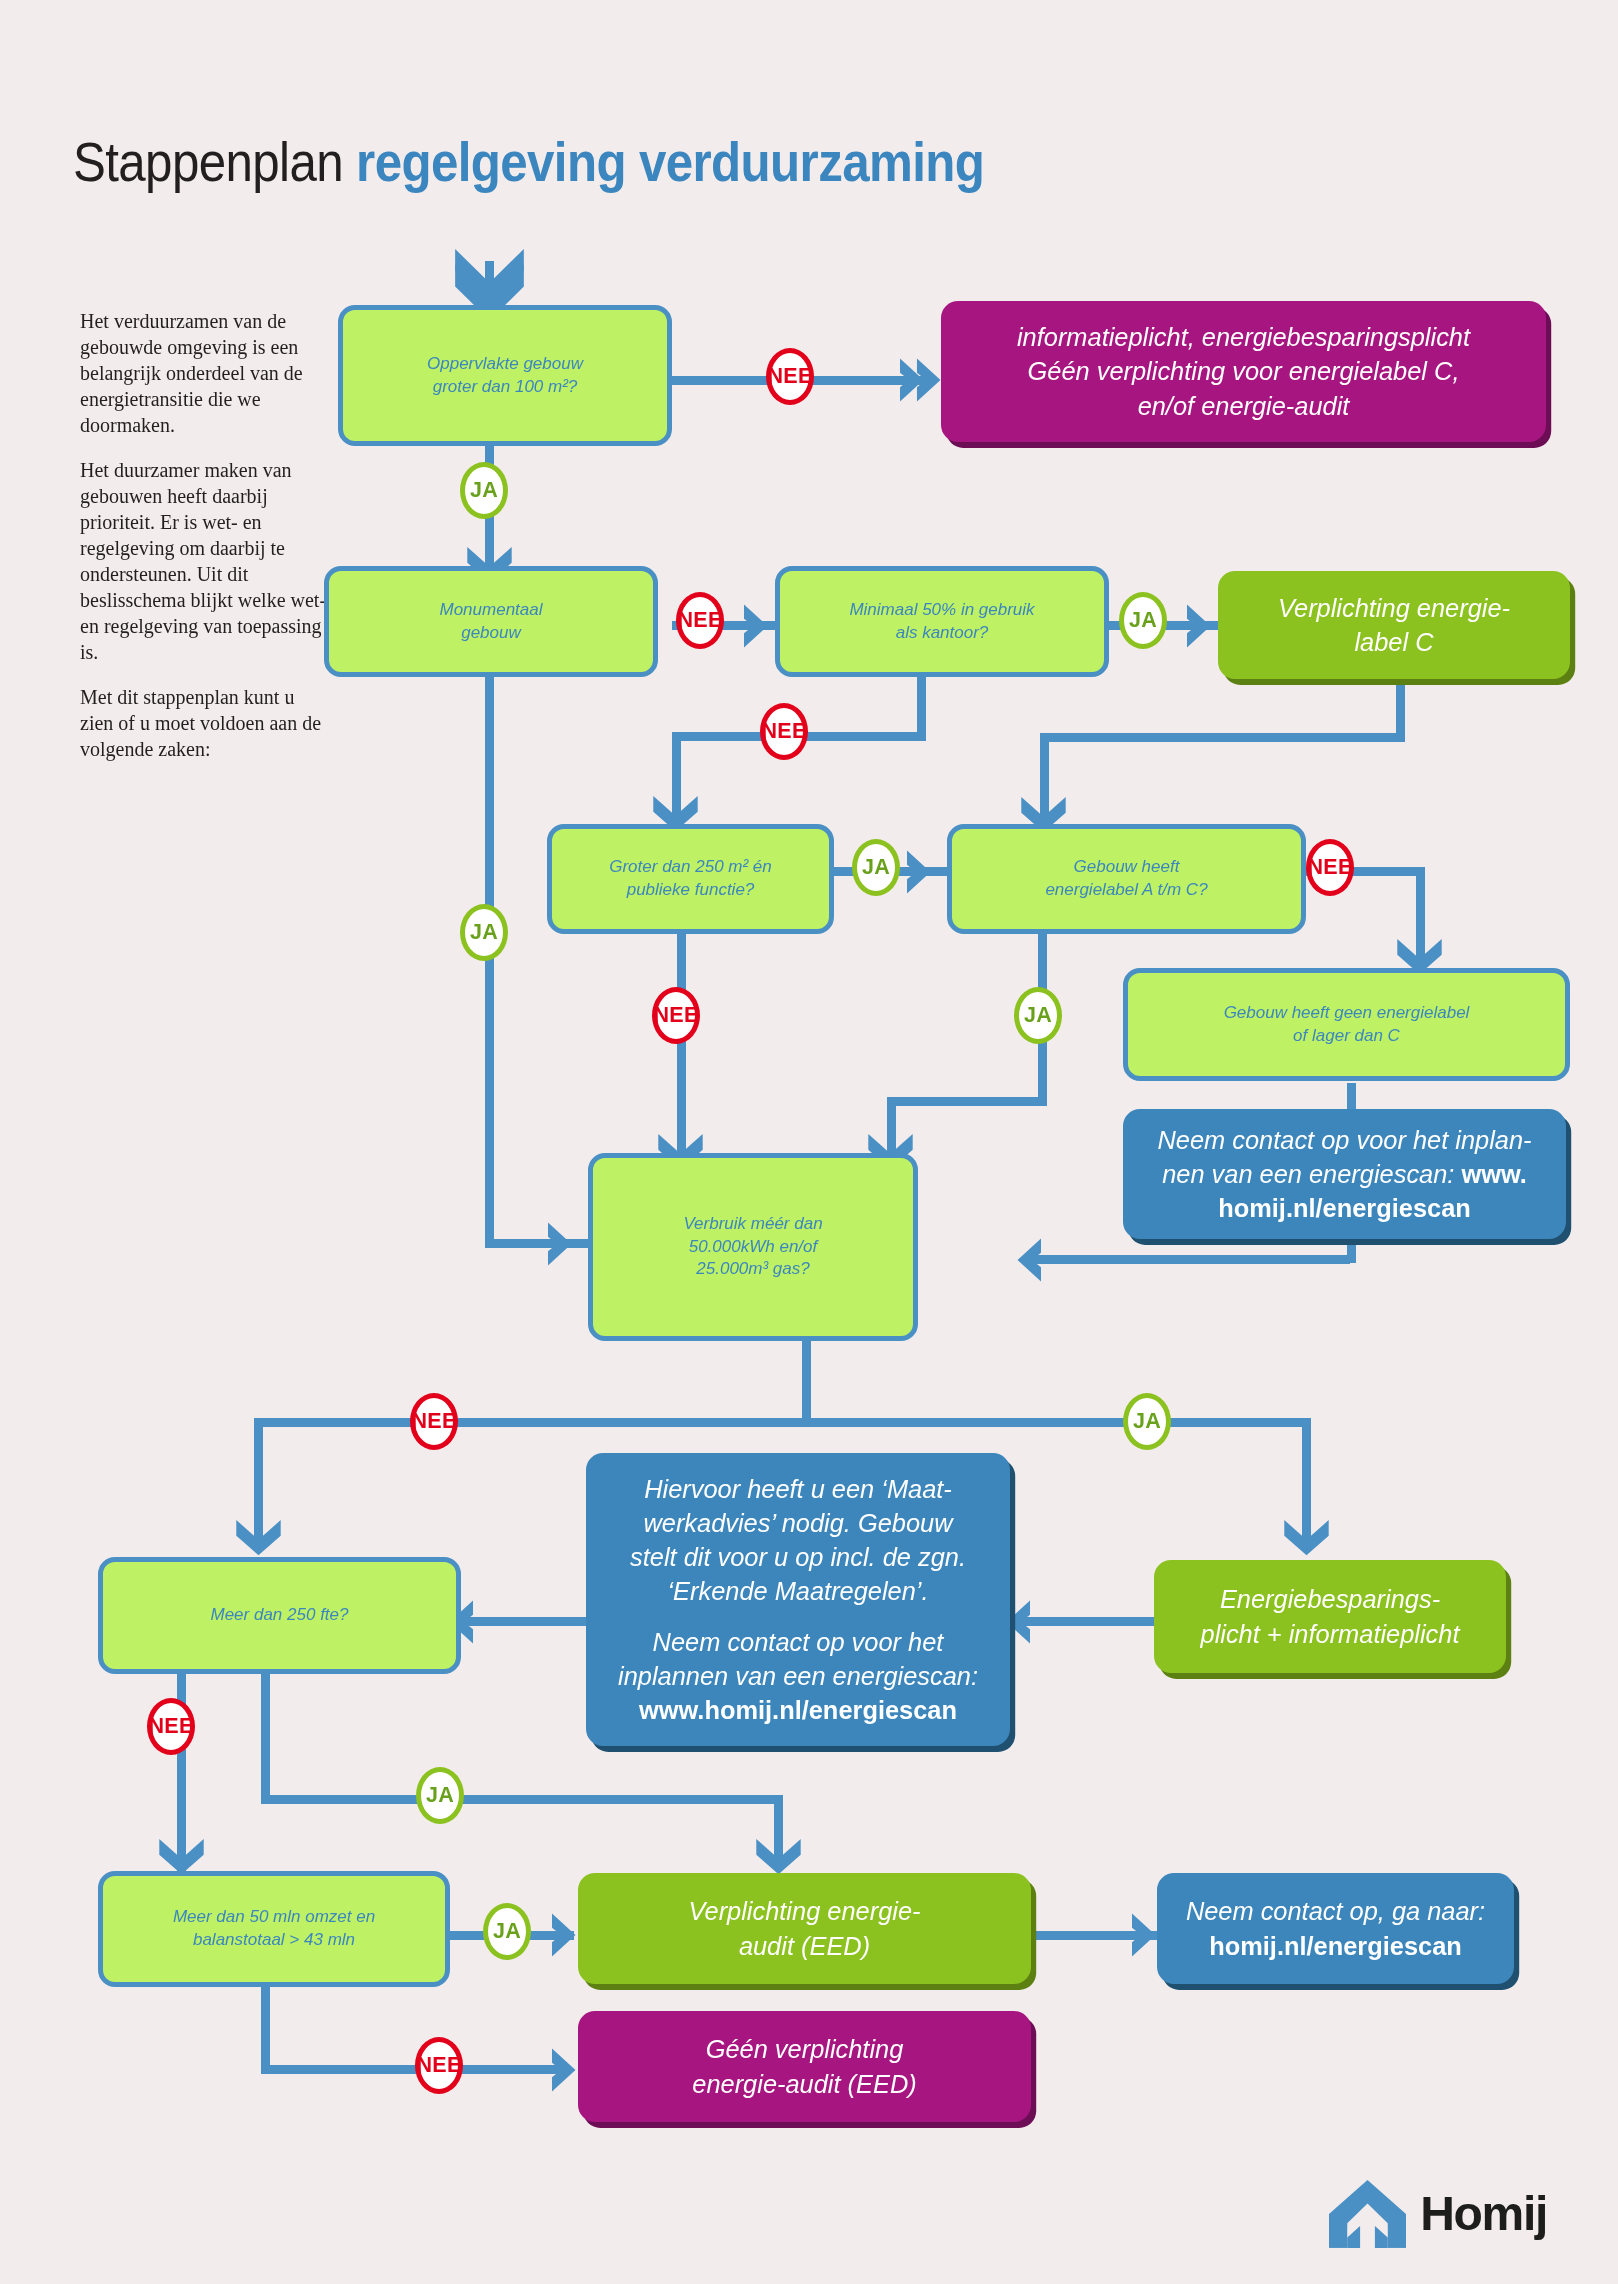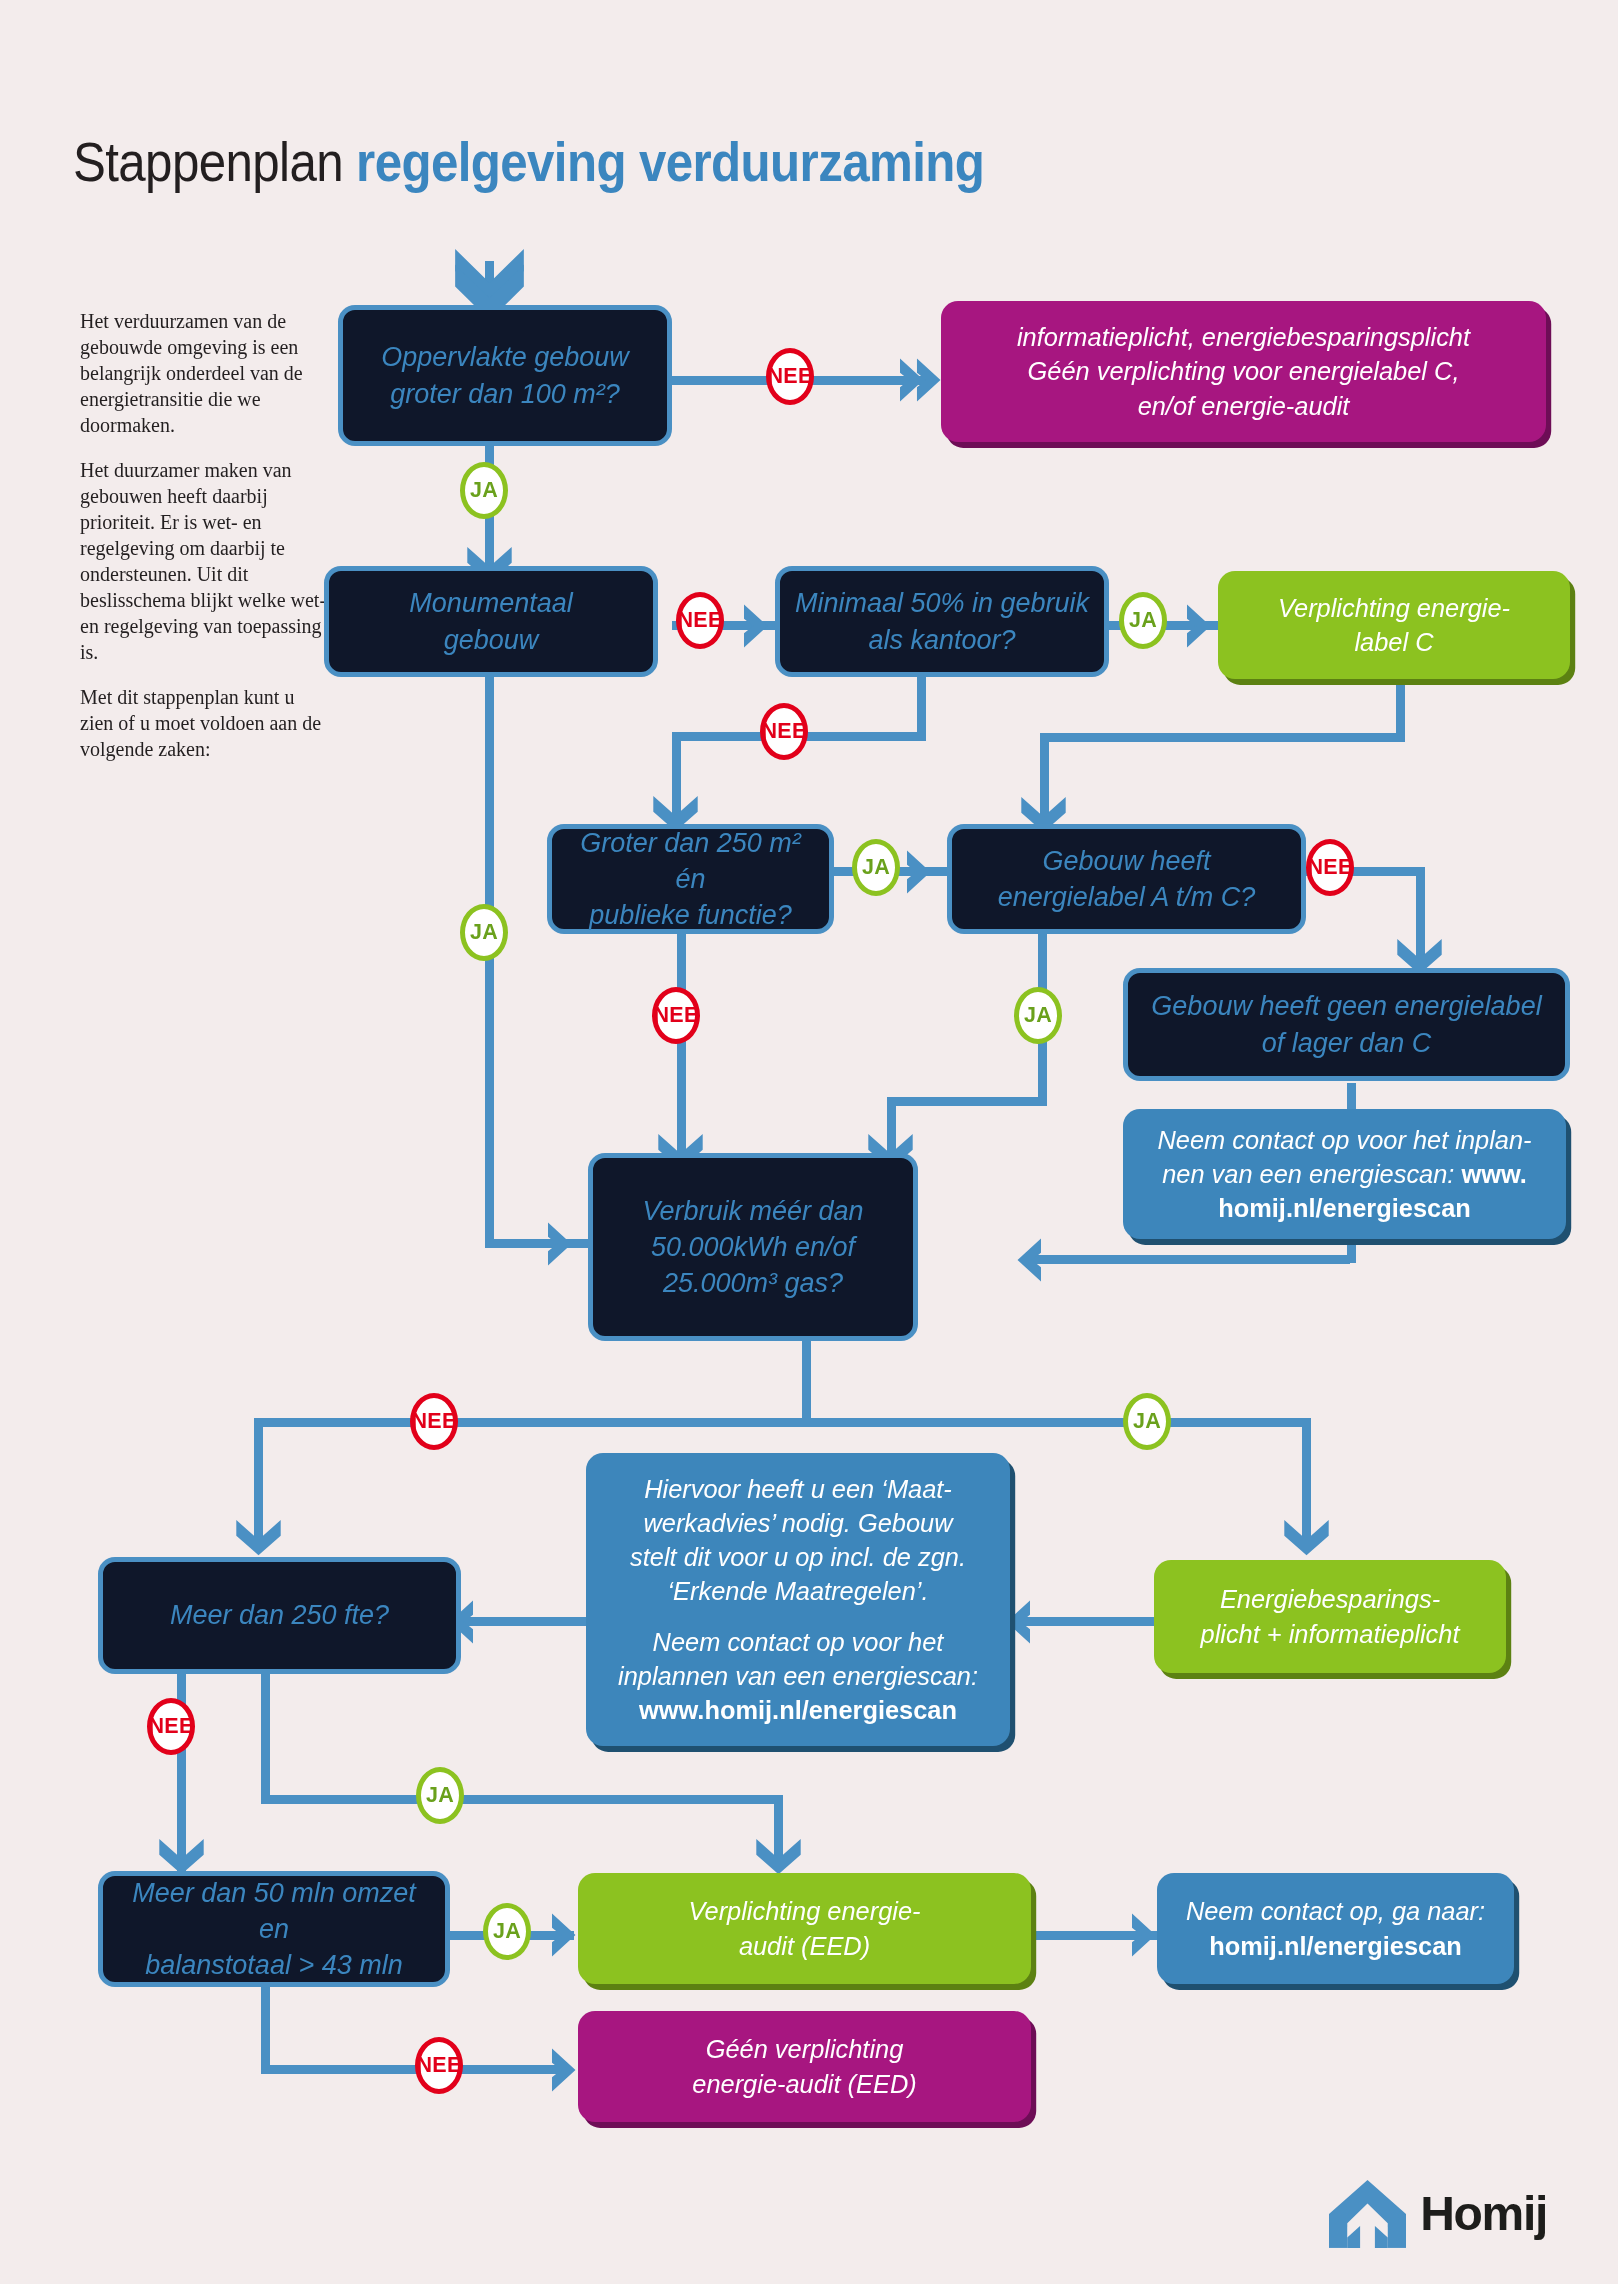--- a/index.html
+++ b/index.html
@@ -42,24 +42,24 @@
     text-align: center;
     font-family: "Liberation Sans Narrow", "Liberation Sans", sans-serif;
     font-style: italic;
     border-radius: 17px;
     z-index: 6;
     padding: 6.5px 14.3px;
     line-height: 1.34;
   }
   .node .ln { display:block; }
   .node-q {            
-    background: #0f172a;
+    background: #bef264;
     border: 5.9px solid #4a90c4;
     color: #3b86bf;
-    font-size: 27px;
+    font-size: 17px;
   }
   .node-green {
     background: #8cc220;
     color: #ffffff;
     font-size: 25.4px;
     border: none;
     box-shadow: 5.2px 5.9px 0 0 #5c8112;
   }
   .node-purple {
     background: #a71680;

